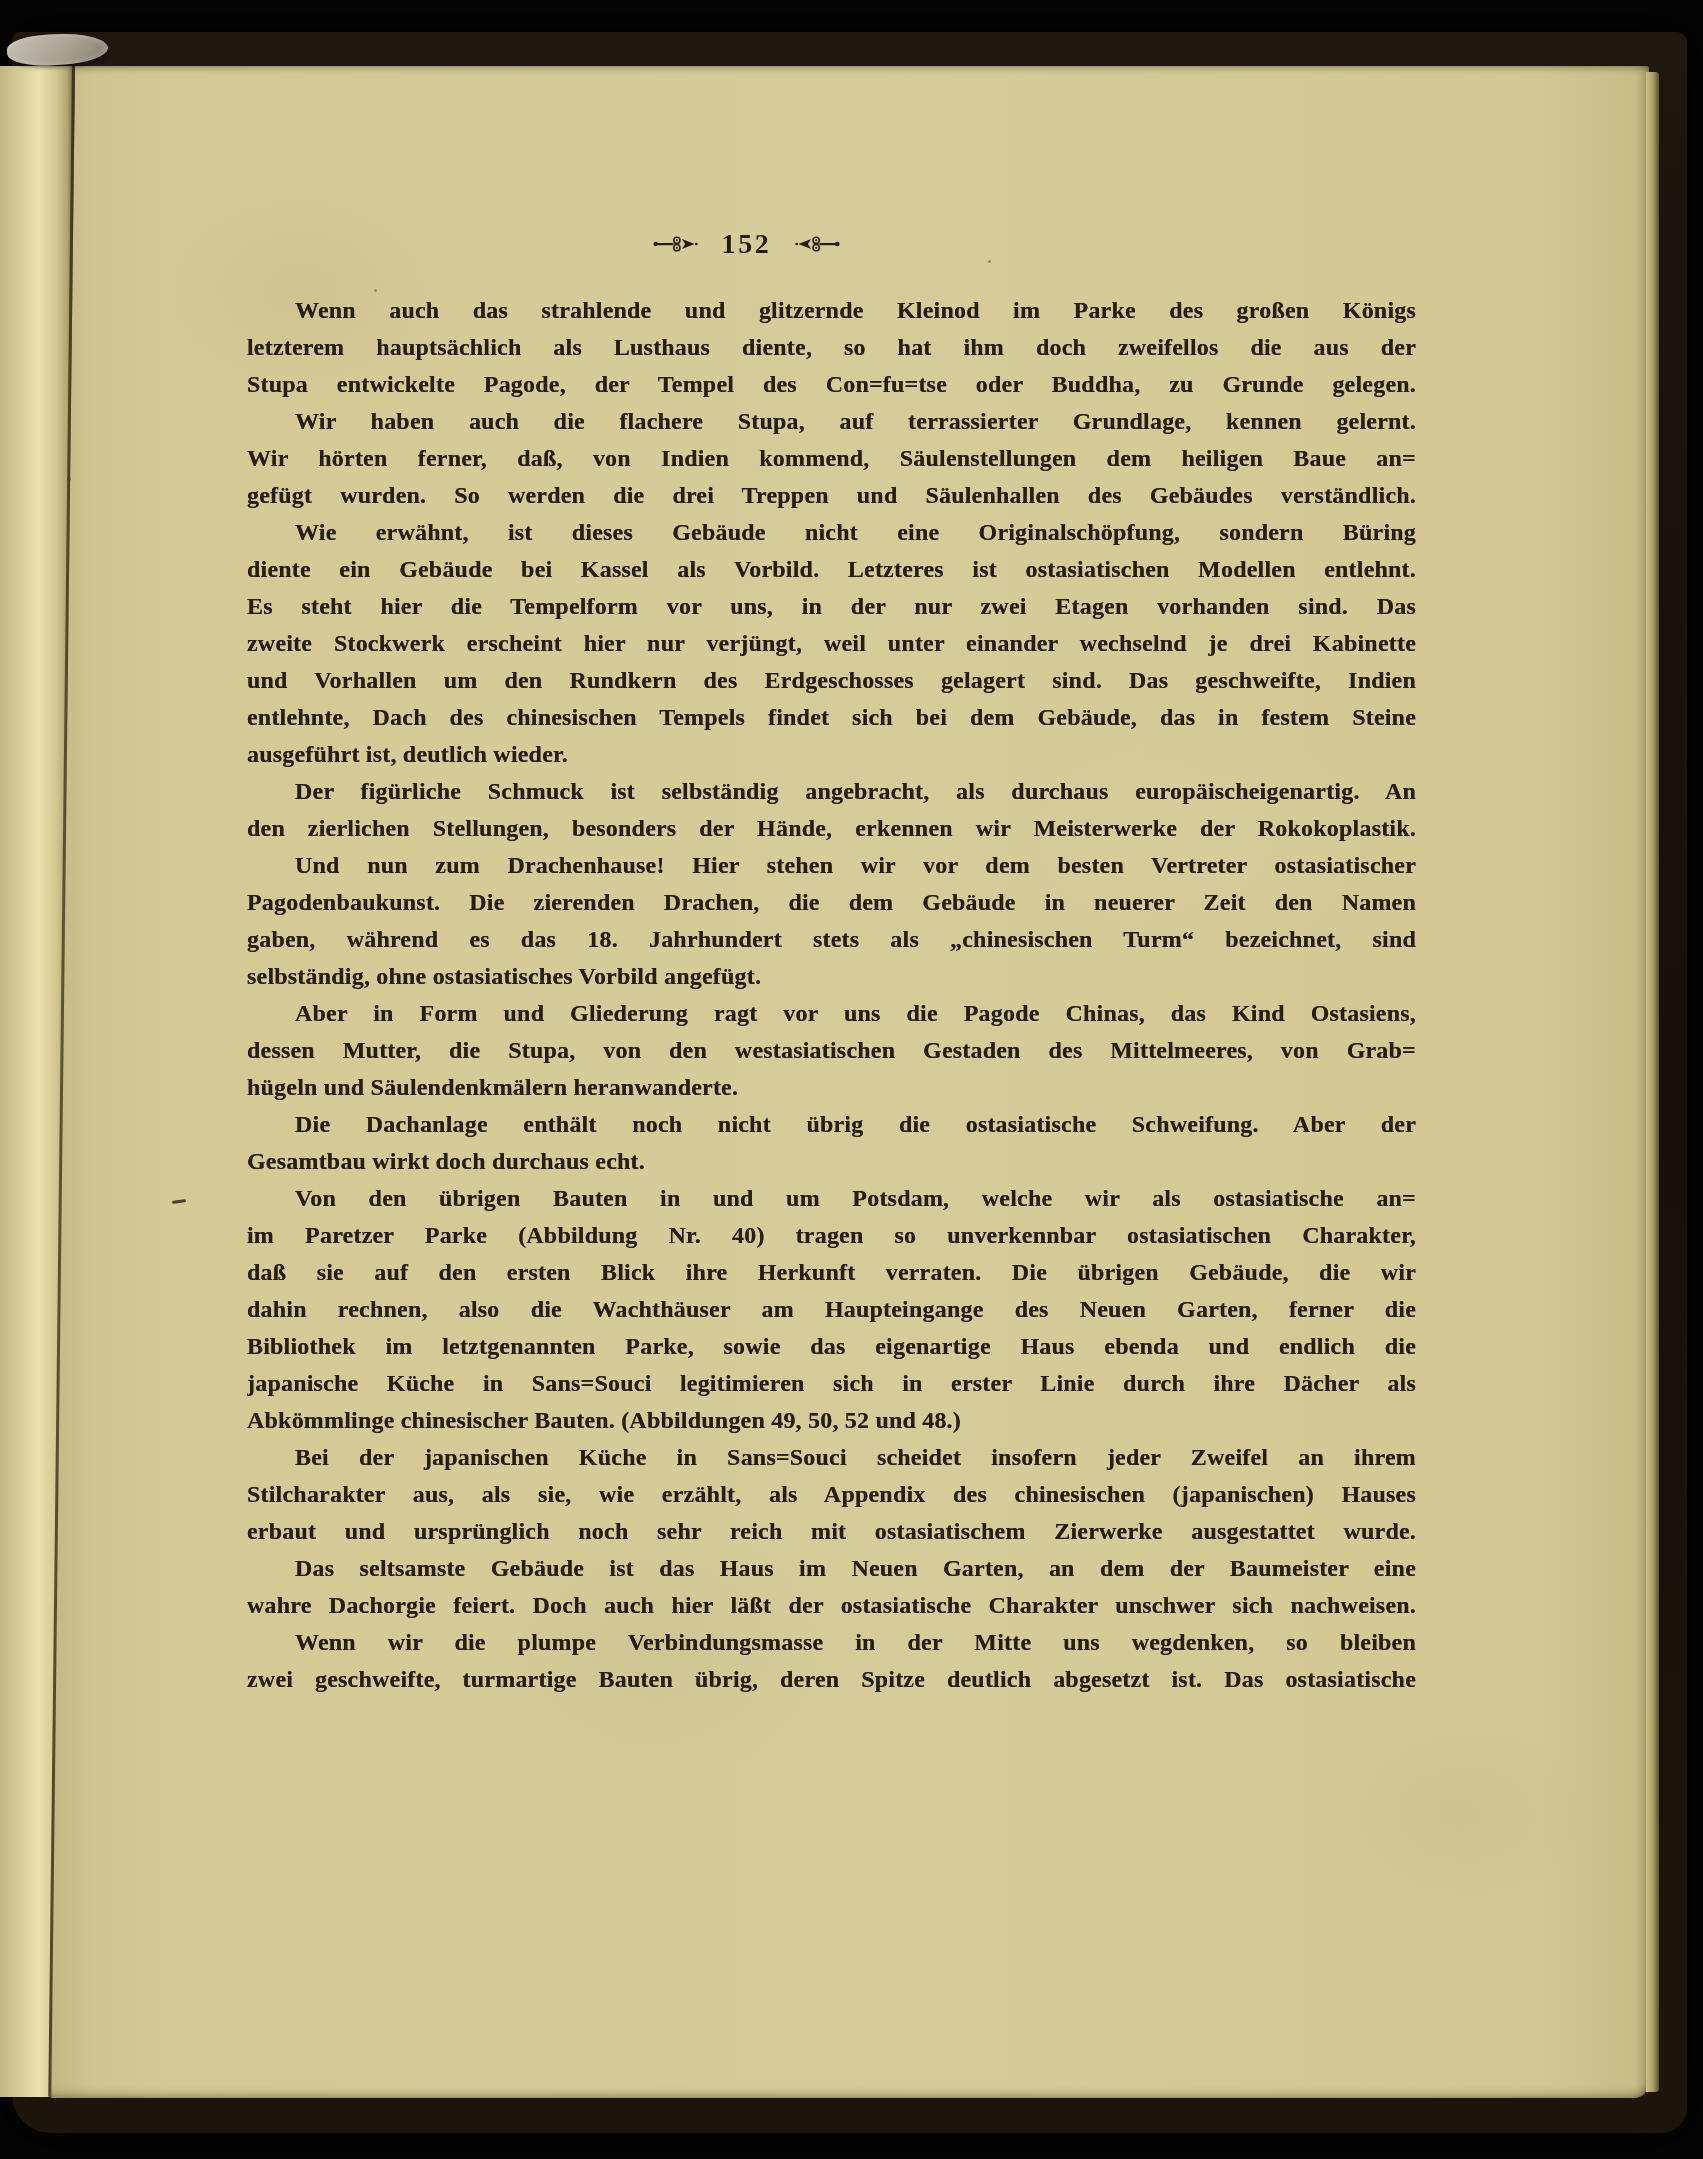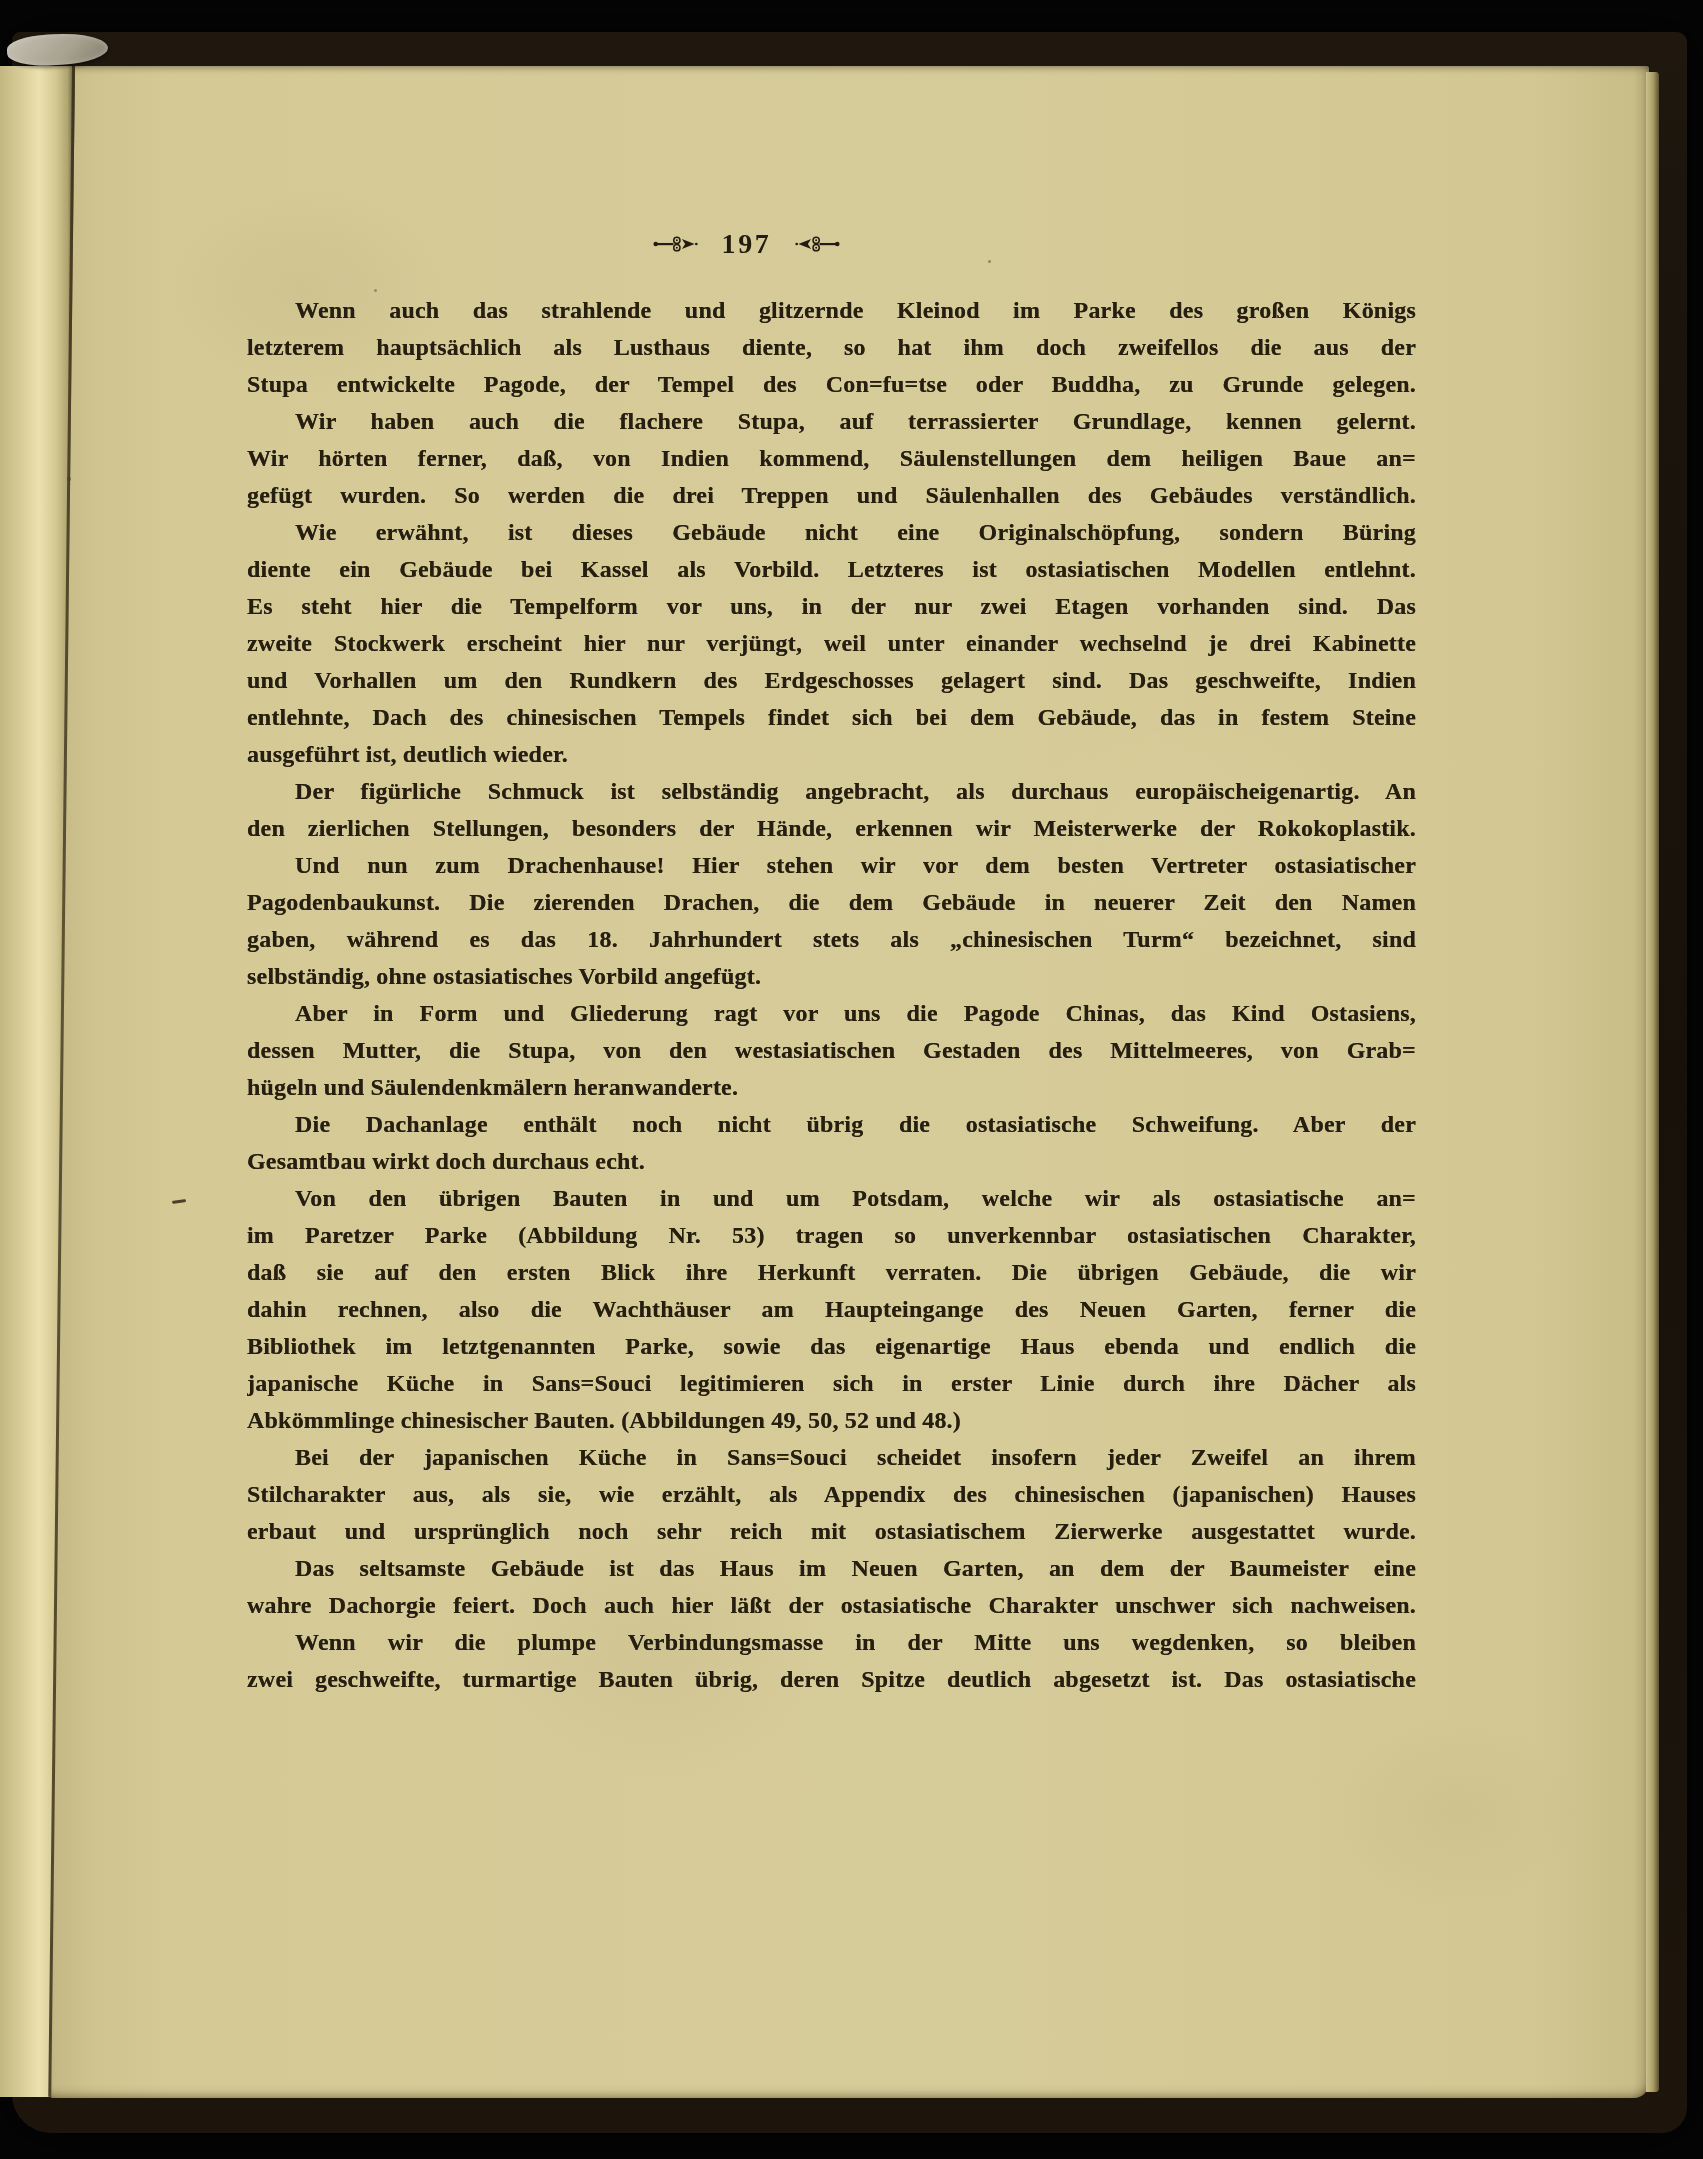--- a/index.html
+++ b/index.html
@@ -107,21 +107,21 @@
     <svg class="fleuron" width="48" height="22" viewBox="0 0 56 26">
       <circle class="ink" cx="4" cy="13" r="2.7"></circle>
       <rect class="ink" x="5" y="11.8" width="20" height="2.6"></rect>
       <circle class="stroke" cx="29" cy="8.6" r="3.7" stroke-width="1.8"></circle>
       <circle class="ink" cx="29" cy="8.6" r="1.2"></circle>
       <circle class="stroke" cx="29" cy="17.4" r="3.7" stroke-width="1.8"></circle>
       <circle class="ink" cx="29" cy="17.4" r="1.2"></circle>
       <path class="ink" d="M35,7.2 L50,13 L35,18.8 L38.8,13 Z"></path>
       <circle class="ink" cx="52" cy="13" r="1.6"></circle>
     </svg>
-    <span class="page-number">197</span>
+    <span class="page-number">152</span>
     <svg class="fleuron" width="48" height="22" viewBox="0 0 56 26">
       <g transform="translate(56,0) scale(-1,1)">
         <circle class="ink" cx="4" cy="13" r="2.7"></circle>
         <rect class="ink" x="5" y="11.8" width="20" height="2.6"></rect>
         <circle class="stroke" cx="29" cy="8.6" r="3.7" stroke-width="1.8"></circle>
         <circle class="ink" cx="29" cy="8.6" r="1.2"></circle>
         <circle class="stroke" cx="29" cy="17.4" r="3.7" stroke-width="1.8"></circle>
         <circle class="ink" cx="29" cy="17.4" r="1.2"></circle>
         <path class="ink" d="M35,7.2 L50,13 L35,18.8 L38.8,13 Z"></path>
         <circle class="ink" cx="52" cy="13" r="1.6"></circle>
@@ -148,21 +148,21 @@
       <div class="line indent">Und nun zum Drachenhause! Hier stehen wir vor dem besten Vertreter ostasiatischer</div>
       <div class="line">Pagodenbaukunst. Die zierenden Drachen, die dem Gebäude in neuerer Zeit den Namen</div>
       <div class="line">gaben, während es das 18. Jahrhundert stets als „chinesischen Turm“ bezeichnet, sind</div>
       <div class="line endline">selbständig, ohne ostasiatisches Vorbild angefügt.</div>
       <div class="line indent">Aber in Form und Gliederung ragt vor uns die Pagode Chinas, das Kind Ostasiens,</div>
       <div class="line">dessen Mutter, die Stupa, von den westasiatischen Gestaden des Mittelmeeres, von Grab=</div>
       <div class="line endline">hügeln und Säulendenkmälern heranwanderte.</div>
       <div class="line indent">Die Dachanlage enthält noch nicht übrig die ostasiatische Schweifung.  Aber der</div>
       <div class="line endline">Gesamtbau wirkt doch durchaus echt.</div>
       <div class="line indent">Von den übrigen Bauten in und um Potsdam, welche wir als ostasiatische an=</div>
-      <div class="line">im Paretzer Parke (Abbildung Nr. 53) tragen so unverkennbar ostasiatischen Charakter,</div>
+      <div class="line">im Paretzer Parke (Abbildung Nr. 40) tragen so unverkennbar ostasiatischen Charakter,</div>
       <div class="line">daß sie auf den ersten Blick ihre Herkunft verraten.  Die übrigen Gebäude, die wir</div>
       <div class="line">dahin rechnen, also die Wachthäuser am Haupteingange des Neuen Garten, ferner die</div>
       <div class="line">Bibliothek im letztgenannten Parke, sowie das eigenartige Haus ebenda und endlich die</div>
       <div class="line">japanische Küche in Sans=Souci legitimieren sich in erster Linie durch ihre Dächer als</div>
       <div class="line endline">Abkömmlinge chinesischer Bauten.  (Abbildungen 49, 50, 52 und 48.)</div>
       <div class="line indent">Bei der japanischen Küche in Sans=Souci scheidet insofern jeder Zweifel an ihrem</div>
       <div class="line">Stilcharakter aus, als sie, wie erzählt, als Appendix des chinesischen (japanischen) Hauses</div>
       <div class="line">erbaut und ursprünglich noch sehr reich mit ostasiatischem Zierwerke ausgestattet wurde.</div>
       <div class="line indent">Das seltsamste Gebäude ist das Haus im Neuen Garten, an dem der Baumeister eine</div>
       <div class="line">wahre Dachorgie feiert. Doch auch hier läßt der ostasiatische Charakter unschwer sich nachweisen.</div>

